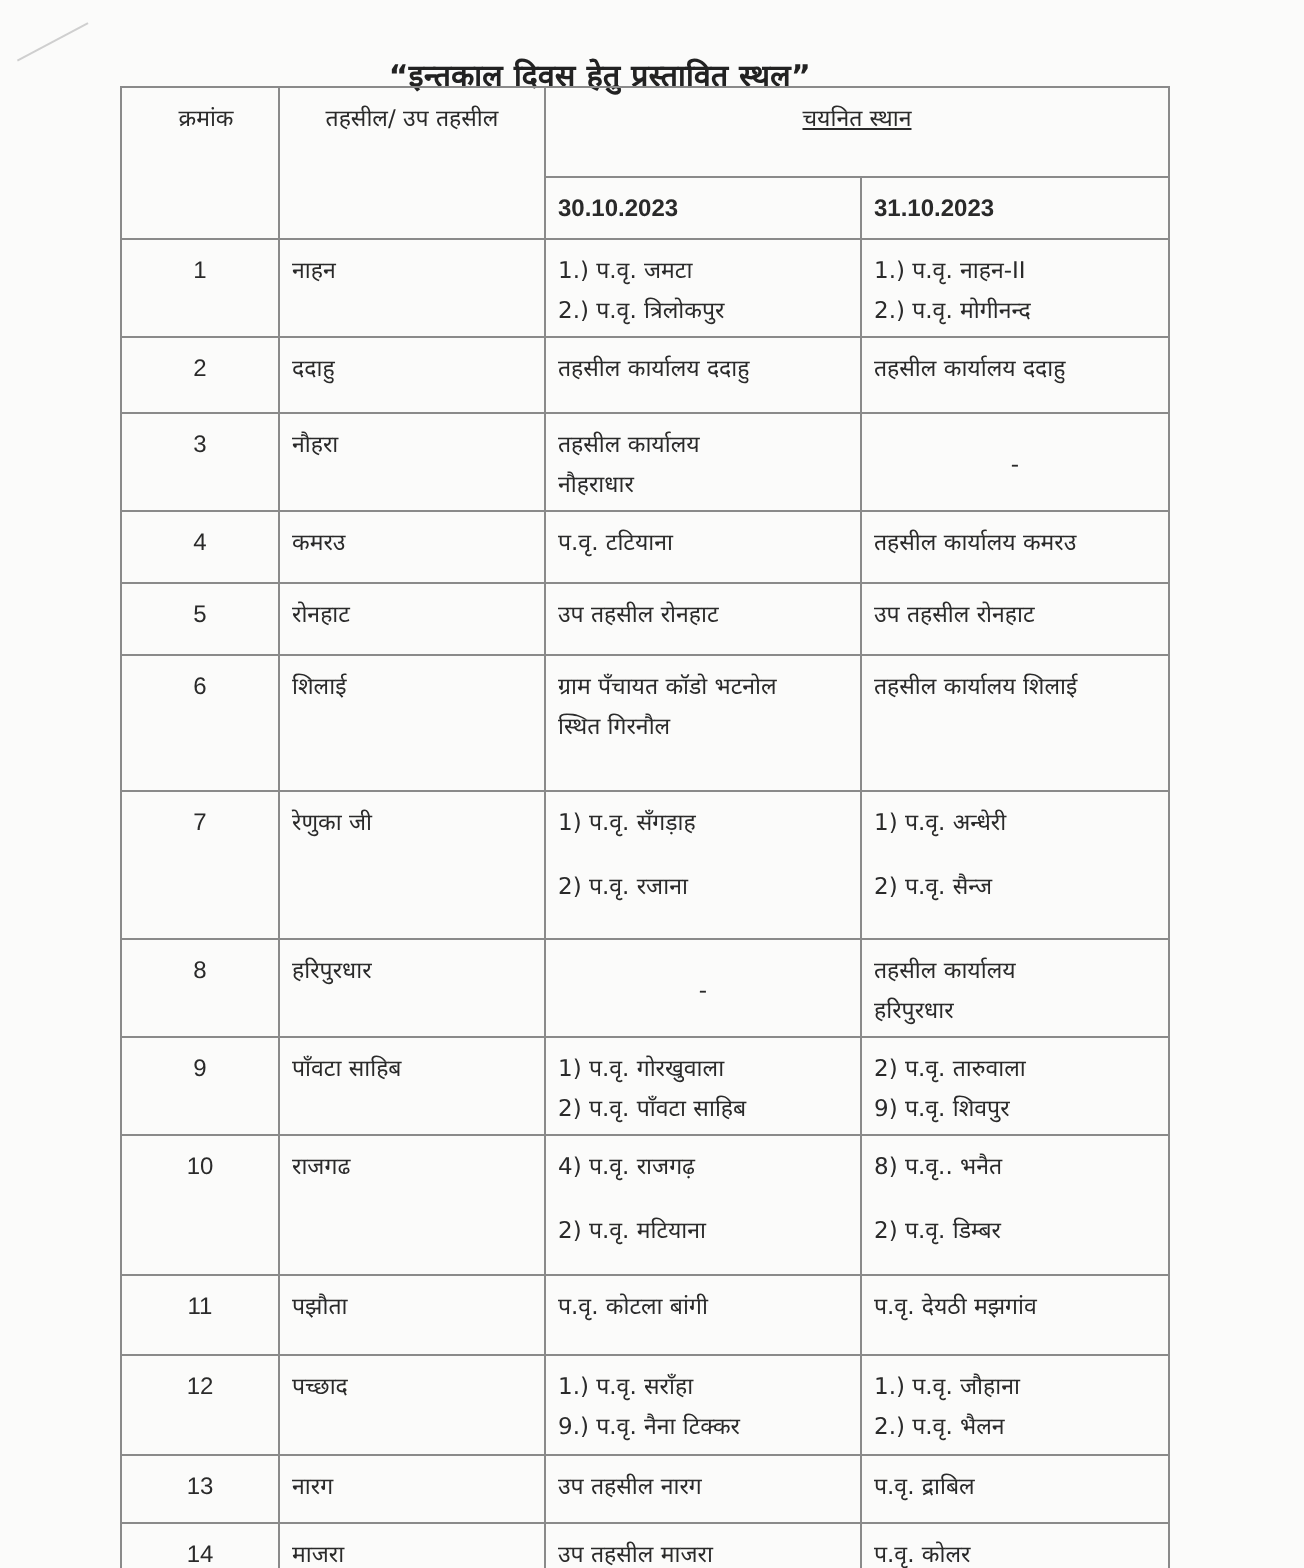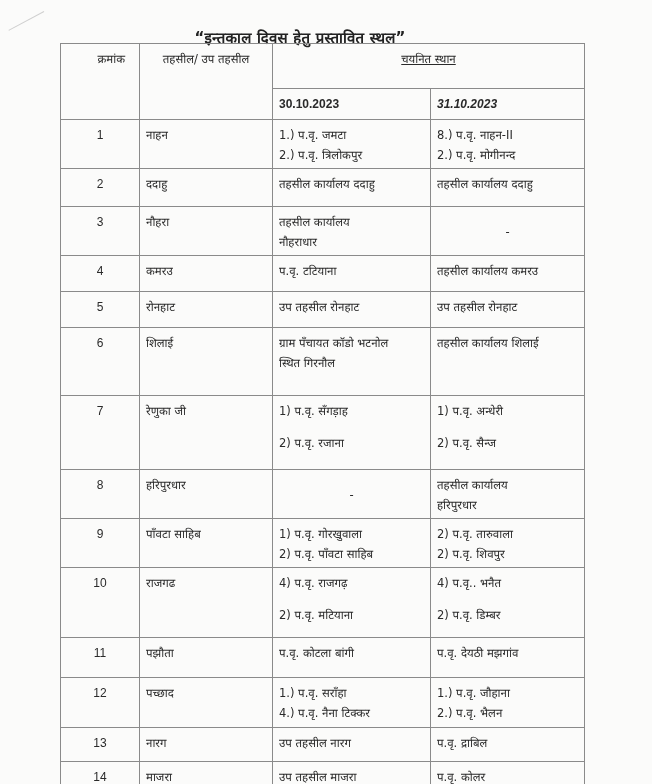--- a/index.html
+++ b/index.html
@@ -25,21 +25,21 @@
     font-size:11.5px;
   }
   td, th {
     border:1px solid #8a8a8a; vertical-align:top; padding:5px 6px 3px 6px;
     font-weight:normal; line-height:20px;
   }
   col.c1 { width:79px; }
   col.c2 { width:133px; }
   col.c3 { width:158px; }
   col.c4 { width:154px; }
-  .hdr-sno { text-align:right; padding-right:14px; }
+  .hdr-sno { text-align:center; padding-right:0; }
   .hdr-group { text-align:center; height:36px;text-decoration:underline; }
   .date { font-weight:bold; font-family:"Liberation Sans", sans-serif; font-size:12px;margin-left:28px; }
   .sno { text-align:center; font-family:"Liberation Sans", sans-serif; font-size:12px; }
   .dash { text-align:center; }
   .line { display:block; }
   .gap { display:block; height:12px; }
 </style>
 </head>
 <body>
 
@@ -54,33 +54,33 @@
       <col class="c4">
     </colgroup>
   <thead>
     <tr>
       <th rowspan="2" class="hdr-sno">क्रमांक</th>
       <th rowspan="2">तहसील/ उप तहसील</th>
       <th colspan="2" class="hdr-group">चयनित स्थान</th>
     </tr>
     <tr>
       <th class="date" style="text-align:left;height:22px;">30.10.2023</th>
-      <th class="date" style="text-align:left;font-style:italic;">31.10.2023</th>
+      <th class="date" style="text-align:left;">31.10.2023</th>
     </tr>
   </thead>
   <tbody id="tbody">
       <tr style="height: 44px;">
         <td class="sno">1</td>
         <td>नाहन</td>
         <td>
           <span class="line">1.) प.वृ. जमटा</span>
           <span class="line">2.) प.वृ. त्रिलोकपुर</span>
         </td>
         <td>
-          <span class="line">8.) प.वृ. नाहन-II</span>
+          <span class="line">1.) प.वृ. नाहन-II</span>
           <span class="line">2.) प.वृ. मोगीनन्द</span>
         </td>
       </tr>
       <tr style="height: 38px;">
         <td class="sno">2</td>
         <td>ददाहु</td>
         <td>
           <span class="line">तहसील कार्यालय ददाहु</span>
         </td>
         <td>
@@ -156,53 +156,53 @@
       </tr>
       <tr style="height: 42px;">
         <td class="sno">9</td>
         <td>पाँवटा साहिब</td>
         <td>
           <span class="line">1) प.वृ. गोरखुवाला</span>
           <span class="line">2) प.वृ. पाँवटा साहिब</span>
         </td>
         <td>
           <span class="line">2) प.वृ. तारुवाला</span>
-          <span class="line">2) प.वृ. शिवपुर</span>
+          <span class="line">9) प.वृ. शिवपुर</span>
         </td>
       </tr>
       <tr style="height: 70px; margin-left: 37px;">
         <td class="sno">10</td>
         <td>राजगढ</td>
         <td>
           <span class="line">4) प.वृ. राजगढ़</span>
           <span class="gap"></span>
           <span class="line">2) प.वृ. मटियाना</span>
         </td>
         <td>
-          <span class="line">4) प.वृ.. भनैत</span>
+          <span class="line">8) प.वृ.. भनैत</span>
           <span class="gap"></span>
           <span class="line">2) प.वृ. डिम्बर</span>
         </td>
       </tr>
       <tr style="height: 40px;">
         <td class="sno">11</td>
         <td>पझौता</td>
         <td>
           <span class="line">प.वृ. कोटला बांगी</span>
         </td>
         <td>
           <span class="line">प.वृ. देयठी मझगांव</span>
         </td>
       </tr>
       <tr style="height: 50px; margin-left: 12px;">
         <td class="sno">12</td>
         <td>पच्छाद</td>
         <td>
           <span class="line">1.) प.वृ. सराँहा</span>
-          <span class="line">4.) प.वृ. नैना टिक्कर</span>
+          <span class="line">9.) प.वृ. नैना टिक्कर</span>
         </td>
         <td>
           <span class="line">1.) प.वृ. जौहाना</span>
           <span class="line">2.) प.वृ. भैलन</span>
         </td>
       </tr>
       <tr style="height: 34px;">
         <td class="sno">13</td>
         <td>नारग</td>
         <td>

